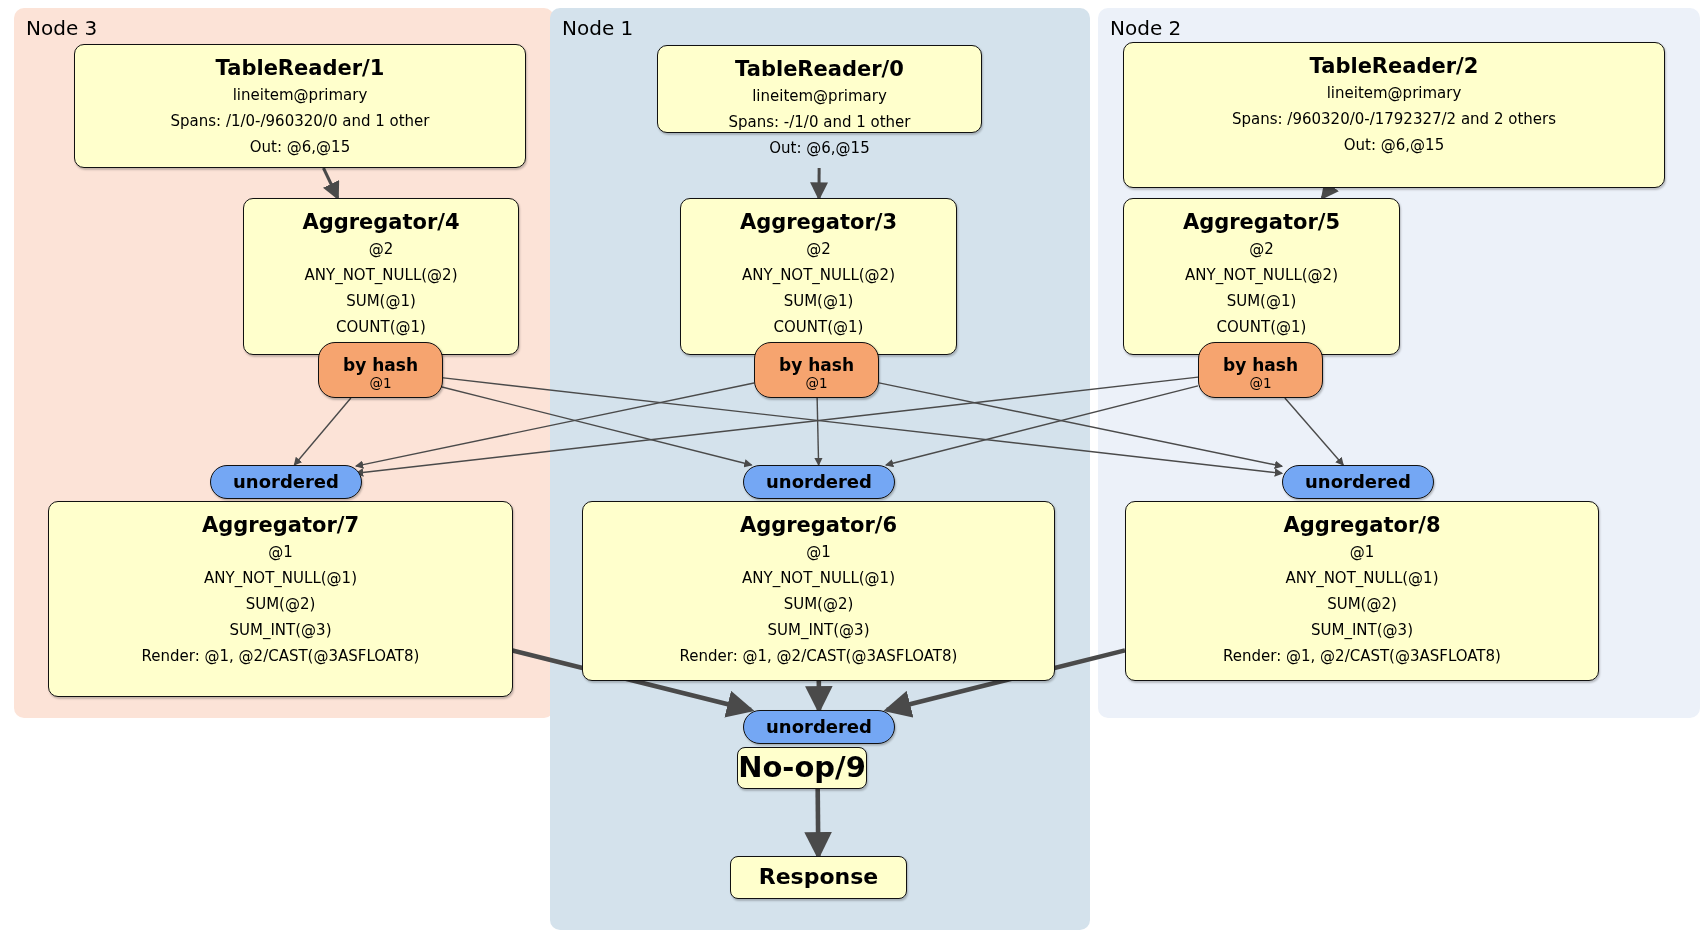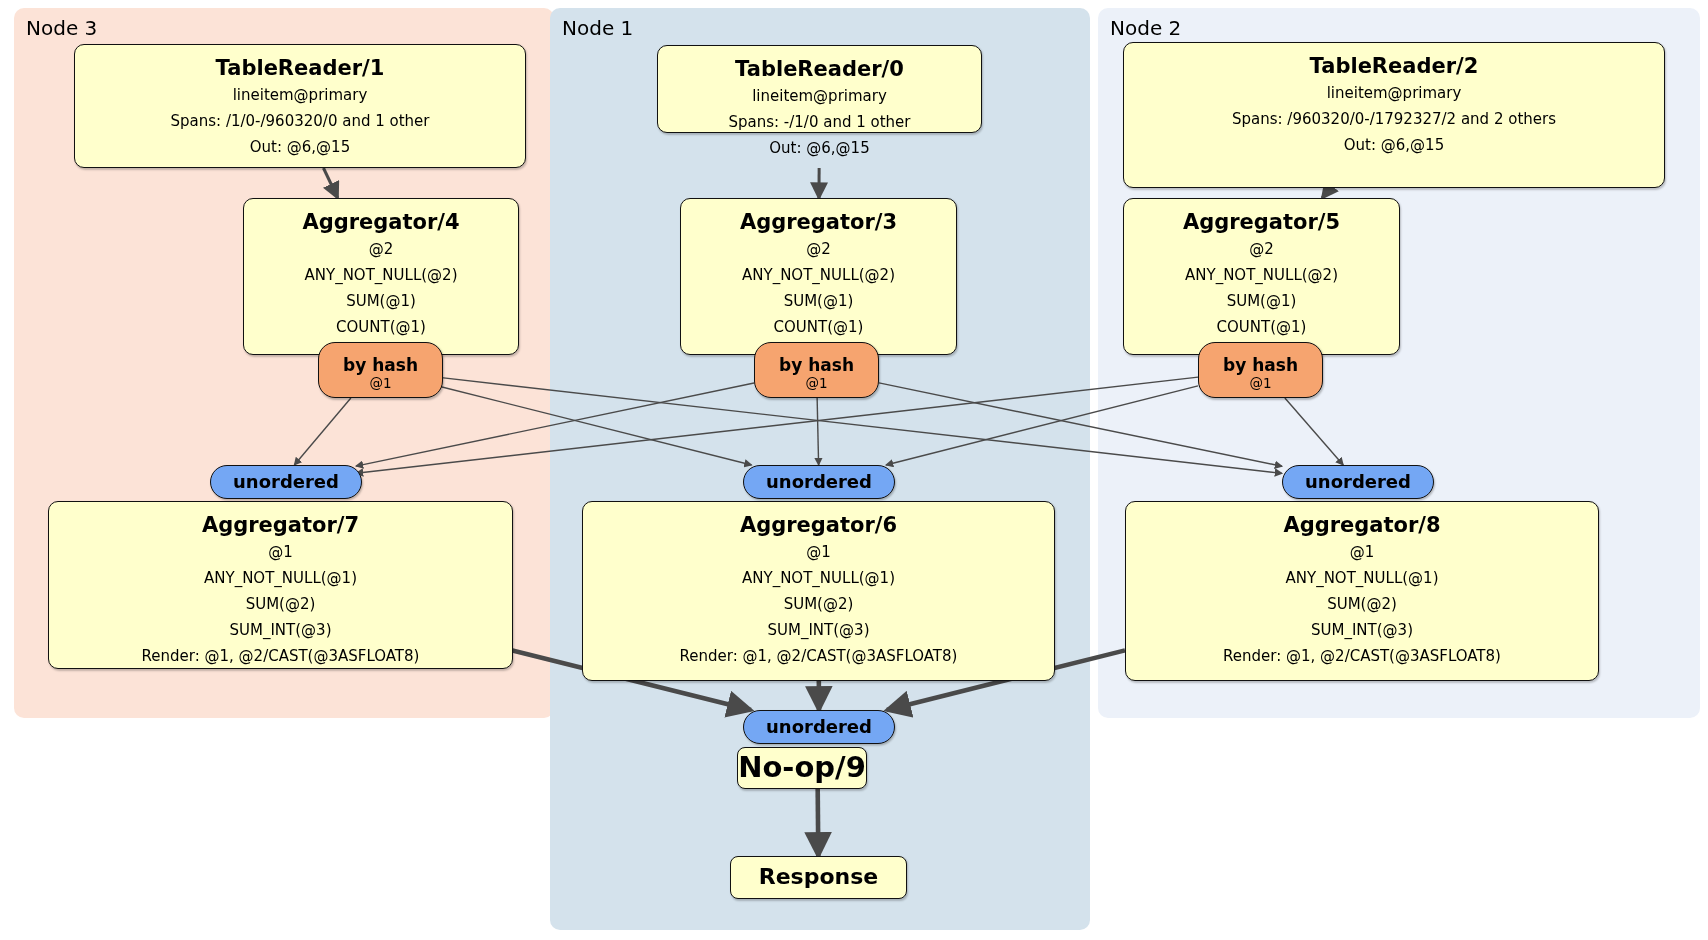--- a/index.html
+++ b/index.html
@@ -64,21 +64,21 @@
     border:1.5px solid #111;border-radius:8px;
     text-align:center;font-weight:bold;
     box-shadow:1px 1.5px 2px rgba(0,0,0,.22);
     box-sizing:border-box;
   }
   
   #tr-n3{left:60px;top:36px;width:452px;height:124px;}
   #agg-top-n3{left:229px;top:190px;width:276px;height:157px;}
   #router-n3{left:304px;top:334px;}
   #sync-n3{left:196px;top:457px;}
-  #agg-bot-n3{left:34px;top:493px;width:465px;height:168px;}
+  #agg-bot-n3{left:34px;top:493px;width:465px;height:196px;}
   
   #tr-n1{left:107px;top:37px;width:325px;height:88px;}
   #agg-top-n1{left:130px;top:190px;width:277px;height:157px;}
   #router-n1{left:204px;top:334px;}
   #sync-n1{left:193px;top:457px;}
   #agg-bot-n1{left:32px;top:493px;width:473px;height:180px;}
   #sync-final{left:193px;top:702px;}
   #noop{left:187px;top:739px;width:130px;height:42px;font-size:29px;line-height:39px;}
   #response{left:180px;top:848px;width:177px;height:43px;font-size:22px;line-height:40px;}
   

